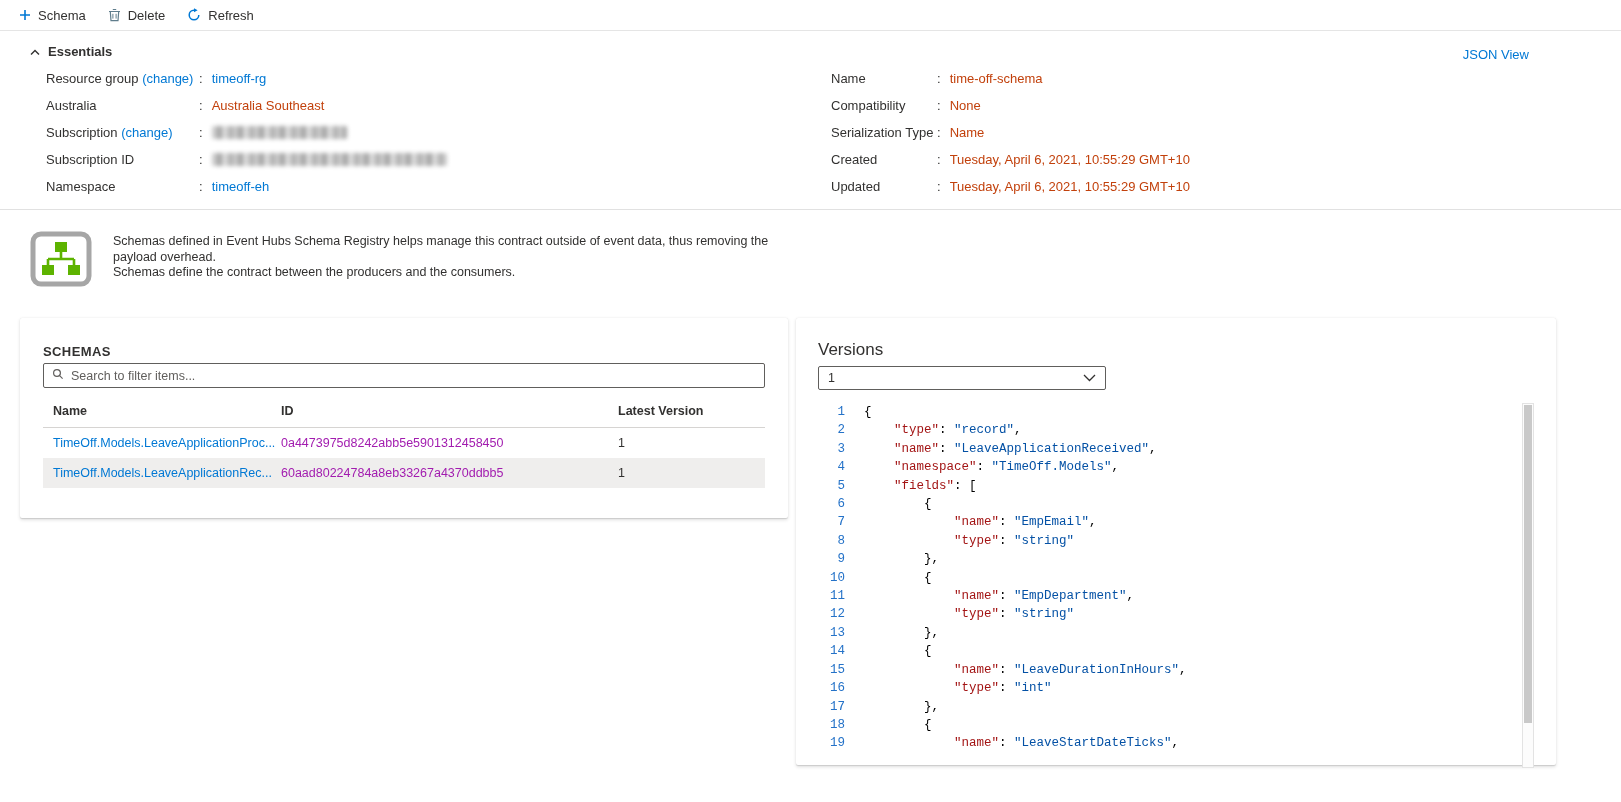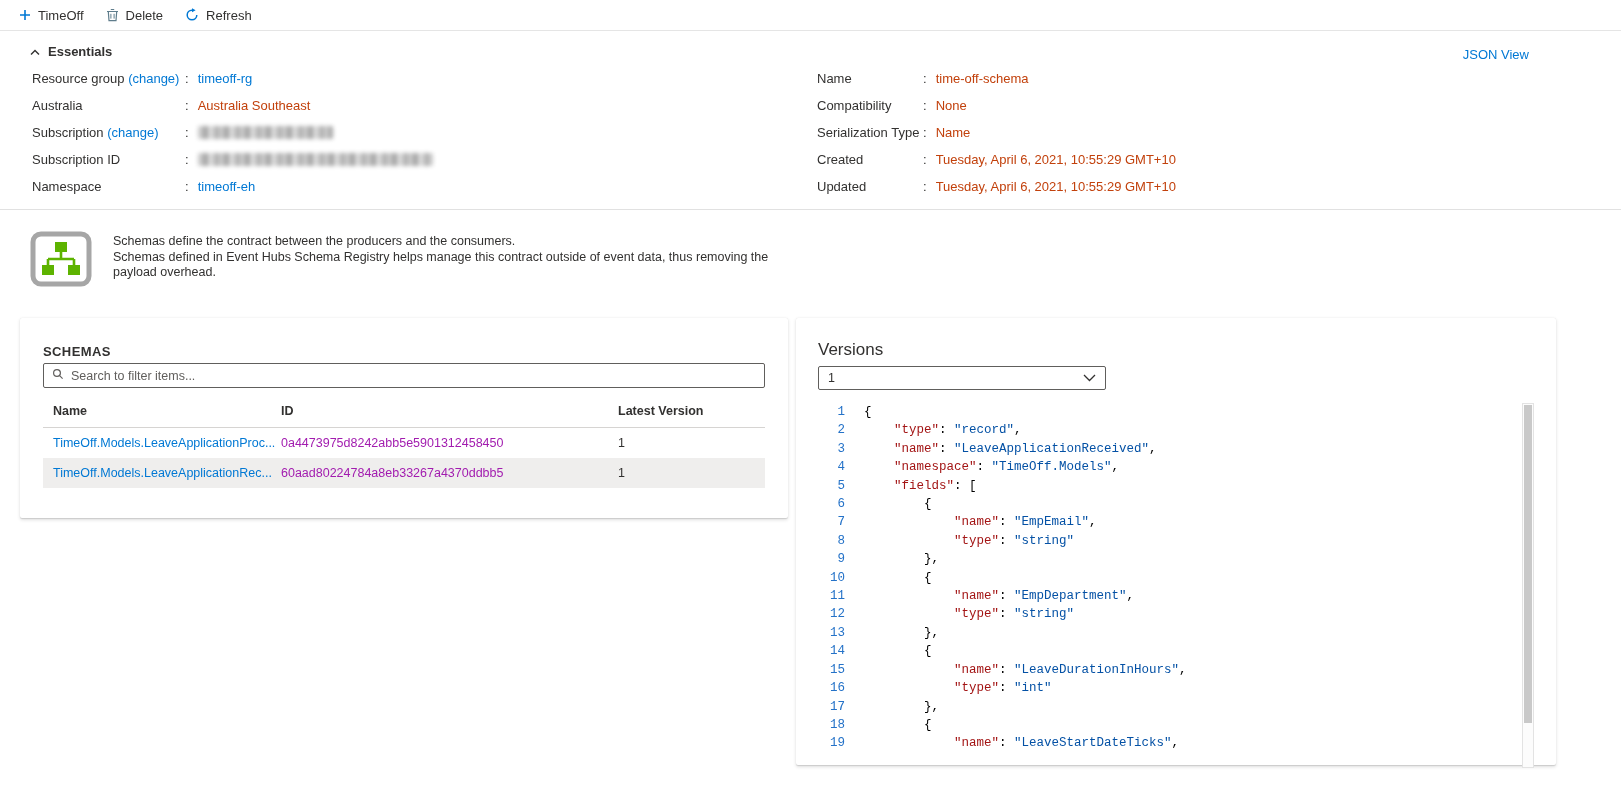--- a/index.html
+++ b/index.html
@@ -14,21 +14,21 @@
 
   
   .toolbar { display: flex; align-items: center; height: 31px; padding-left: 8px; border-bottom: 1px solid #e5e5e5; }
   .tb-btn { display: flex; align-items: center; gap: 7px; height: 30px; padding: 0 11px; cursor: pointer; background: none; border: none; font-family: inherit; font-size: 13px; color: #323130; }
   .tb-btn svg { display: block; }
 
   
   .ess-header { display: flex; align-items: center; gap: 8px; margin: 13px 0 4px 30px; }
   .ess-title { font-weight: 700; font-size: 13px; }
   .json-view { position: absolute; top: 47px; right: 92px; color: #0078d4; cursor: pointer; font-size: 13px; }
-  .ess-grid { display: flex; padding-left: 32px; margin-top: 6px; }
+  .ess-grid { display: flex; padding-left: 46px; margin-top: 6px; }
   .ess-col { display: flex; flex-direction: column; }
   .ess-col.left { width: 785px; }
   .ess-row { display: flex; align-items: center; height: 27px; }
   .ess-label { flex-shrink: 0; color: #323130; }
   .left .ess-label { width: 153px; }
   .rightcol .ess-label { width: 106px; }
   .ess-colon { margin-right: 9px; }
   .ess-value { color: #c2410c; }
   .link { color: #0078d4; text-decoration: none; cursor: pointer; }
   .change-link { color: #0078d4; cursor: pointer; }
@@ -82,21 +82,21 @@
 
 <div class="page">
 
   <div class="toolbar">
     <button class="tb-btn">
       <span>
         <svg width="12" height="12" viewBox="0 0 12 12">
             <path d="M6 1v10M1 6h10" stroke="#0078d4" stroke-width="1.6" fill="none"></path>
           </svg>
       </span>
-      <span>TimeOff</span>
+      <span>Schema</span>
     </button>
     <button class="tb-btn">
       <span>
         <svg width="13" height="14" viewBox="0 0 13 14">
             <path d="M1 3.5h11M4.8 1.5h3.4M2.3 3.5l.7 9.2h7l.7-9.2" fill="none" stroke="#5f7d8c" stroke-width="1.2"></path>
             <path d="M4.9 5.8v4.8M8.1 5.8v4.8" stroke="#5f7d8c" stroke-width="1"></path>
           </svg>
       </span>
       <span>Delete</span>
     </button>
@@ -197,22 +197,22 @@
     <span>
       <svg width="62" height="56" viewBox="0 0 62 56">
         <rect x="3" y="3" width="56" height="50" rx="8" fill="none" stroke="#a6a6a6" stroke-width="5"></rect>
         <rect x="25" y="11" width="12" height="10" fill="#5db300"></rect>
         <path d="M31 21 v7 M18 28 h26 M18 28 v6 M44 28 v6" stroke="#5db300" stroke-width="2.6" fill="none"></path>
         <rect x="12" y="34" width="12" height="10" fill="#5db300"></rect>
         <rect x="38" y="34" width="12" height="10" fill="#5db300"></rect>
       </svg>
     </span>
     <div class="desc-text">
+      <div>Schemas defined in Event Hubs Schema Registry helps manage this contract outside of event data, thus removing the payload overhead.</div>
       <div>Schemas define the contract between the producers and the consumers.</div>
-      <div>Schemas defined in Event Hubs Schema Registry helps manage this contract outside of event data, thus removing the payload overhead.</div>
     </div>
   </div>
 
   <div class="cards">
 
     <div class="card schemas">
       <div class="schemas-title">SCHEMAS</div>
 
       <div class="searchbox">
         <span>

